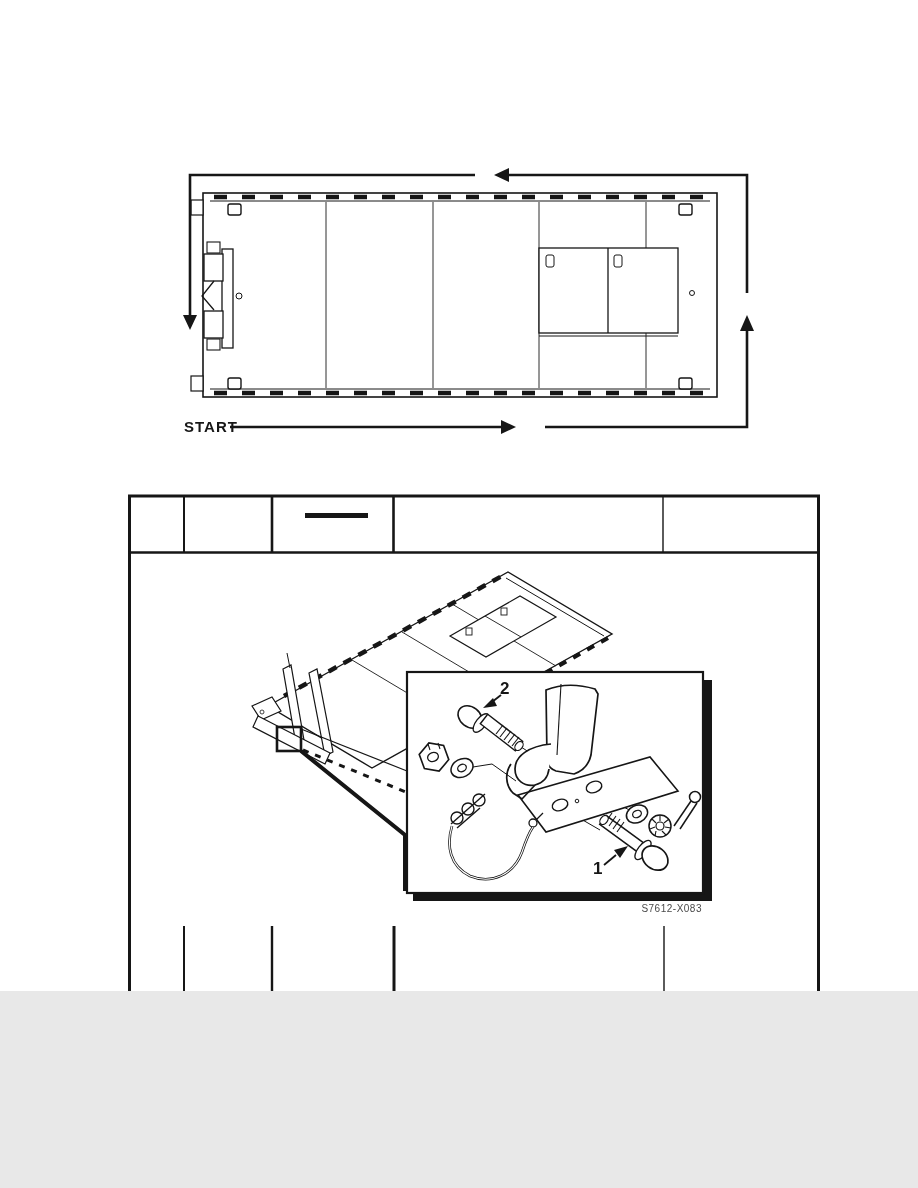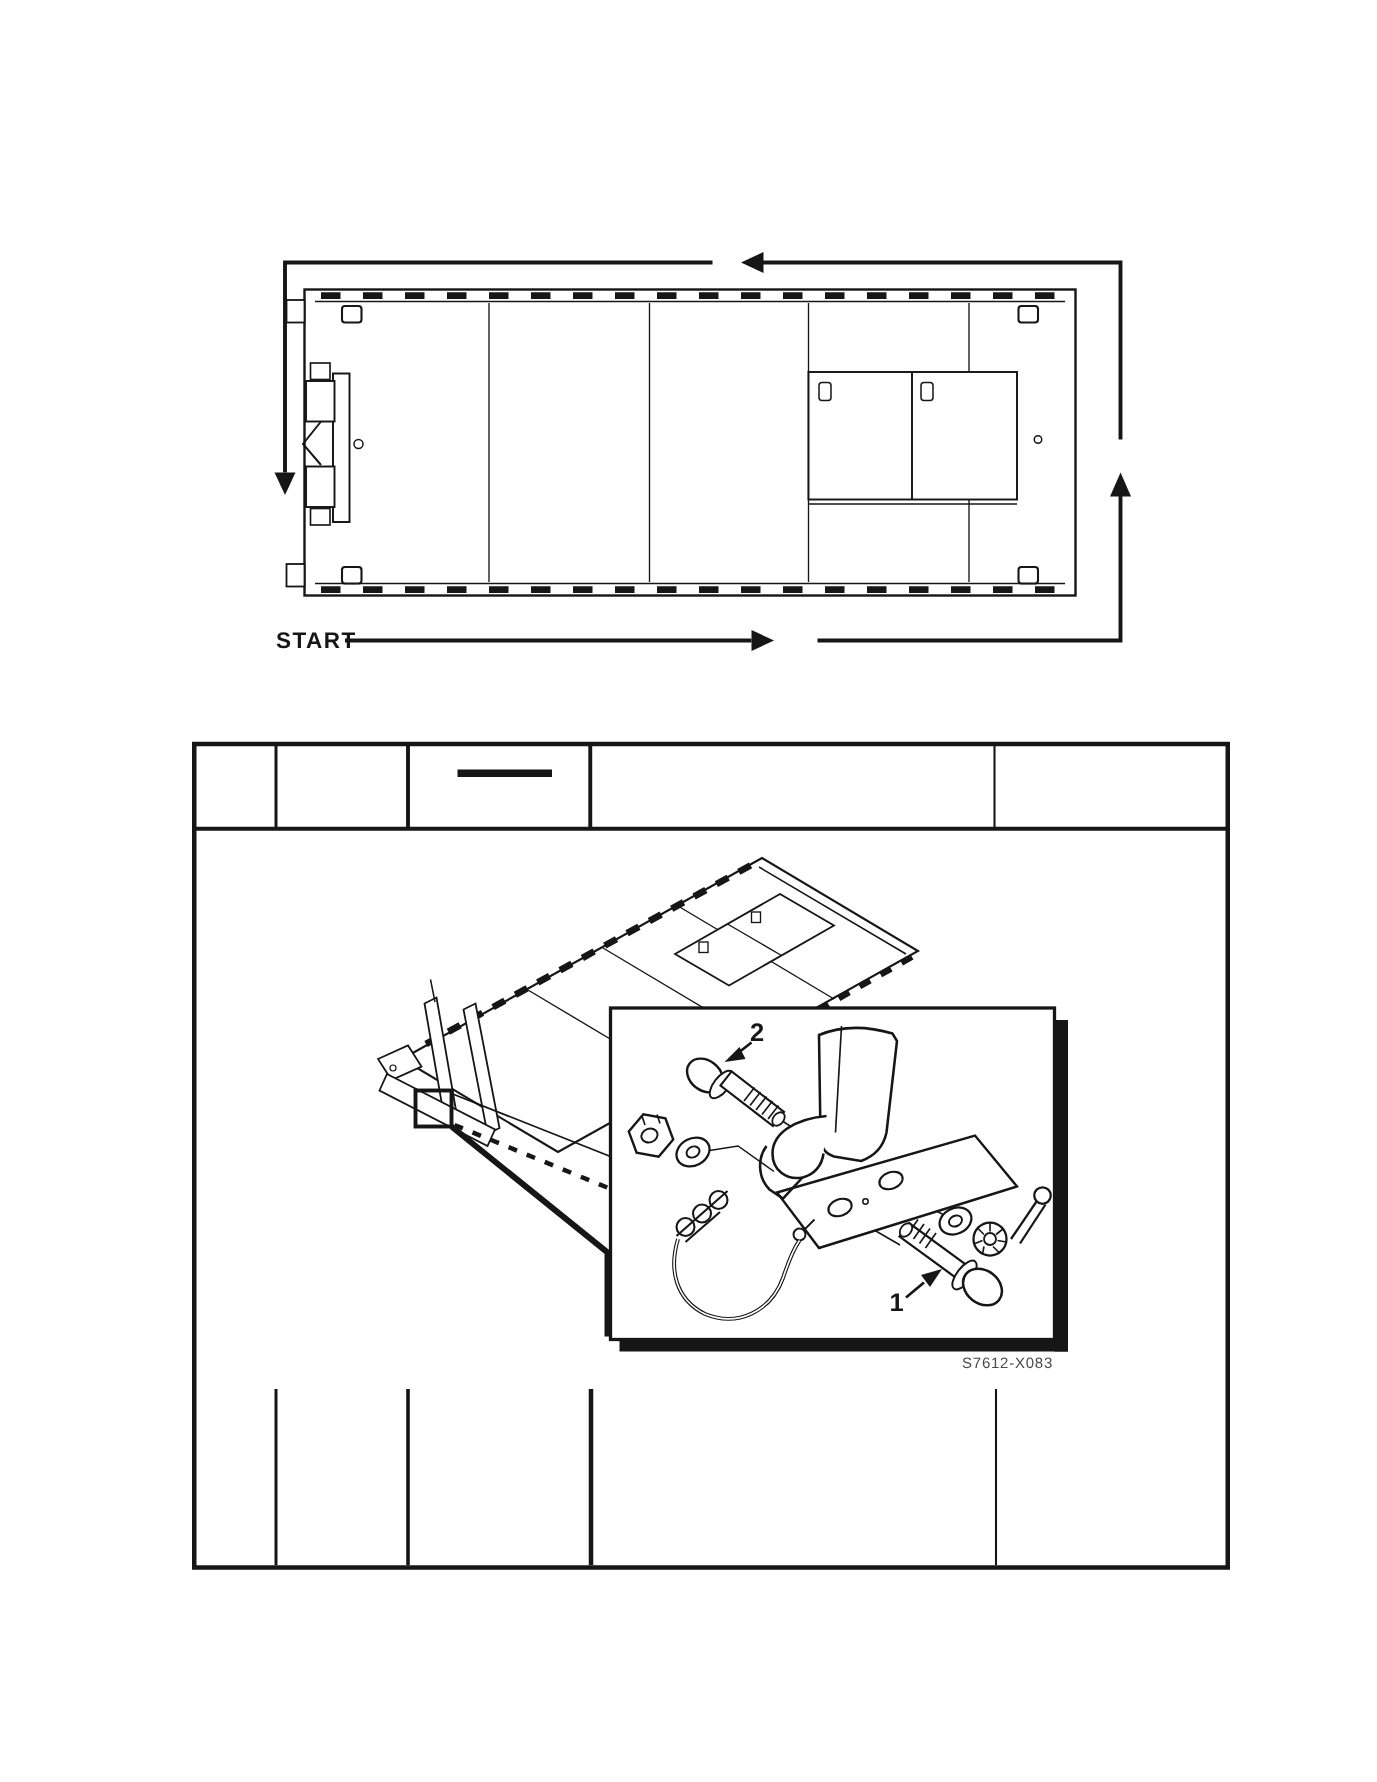--- a/index.html
+++ b/index.html
@@ -1,18 +1,18 @@
 <!DOCTYPE html>
 <html><head>
 <meta charset="utf-8">
 <style>
   html,body{margin:0;padding:0;background:#e8e8e8;}
   .page{
     position:relative;
-    width:918px;height:1188px;
+    width:918px;height:991px;
     margin:0 auto;
     background:#ffffff;
     font-family:"Liberation Sans", sans-serif;
     overflow:hidden;
   }
   .page svg{position:absolute;left:0;top:0;}
   text{fill:#161616;}
   .start-label{font-weight:bold;font-size:15px;letter-spacing:1px;}
   .callout-label{font-weight:bold;font-size:17px;}
   .fig-caption{font-size:10px;fill:#4a4a4a;letter-spacing:0.5px;}

